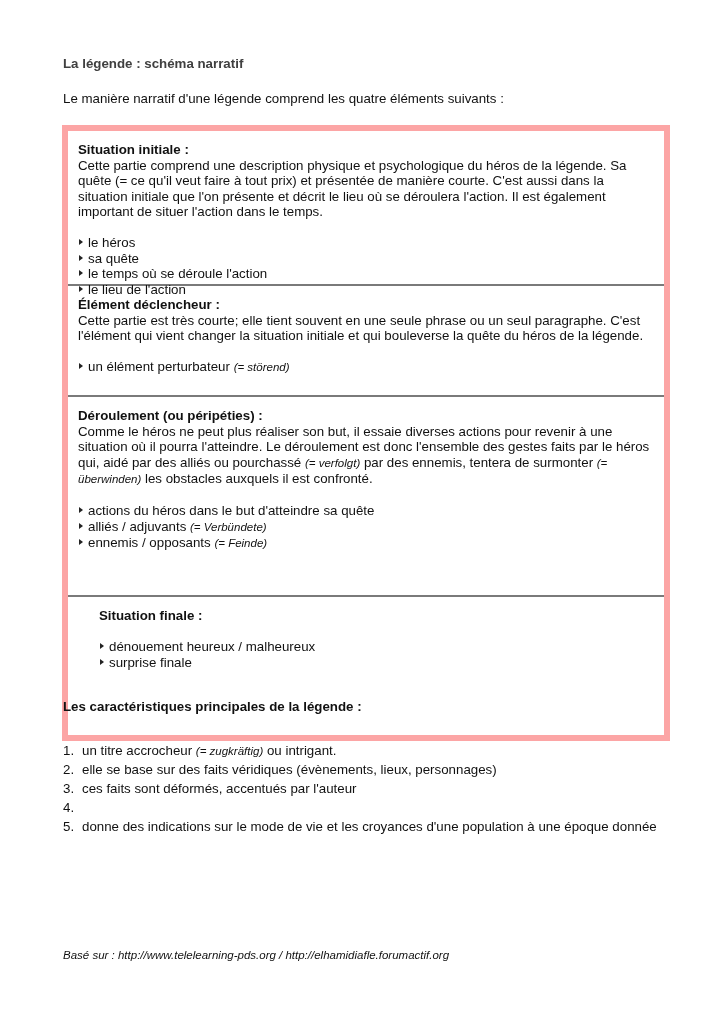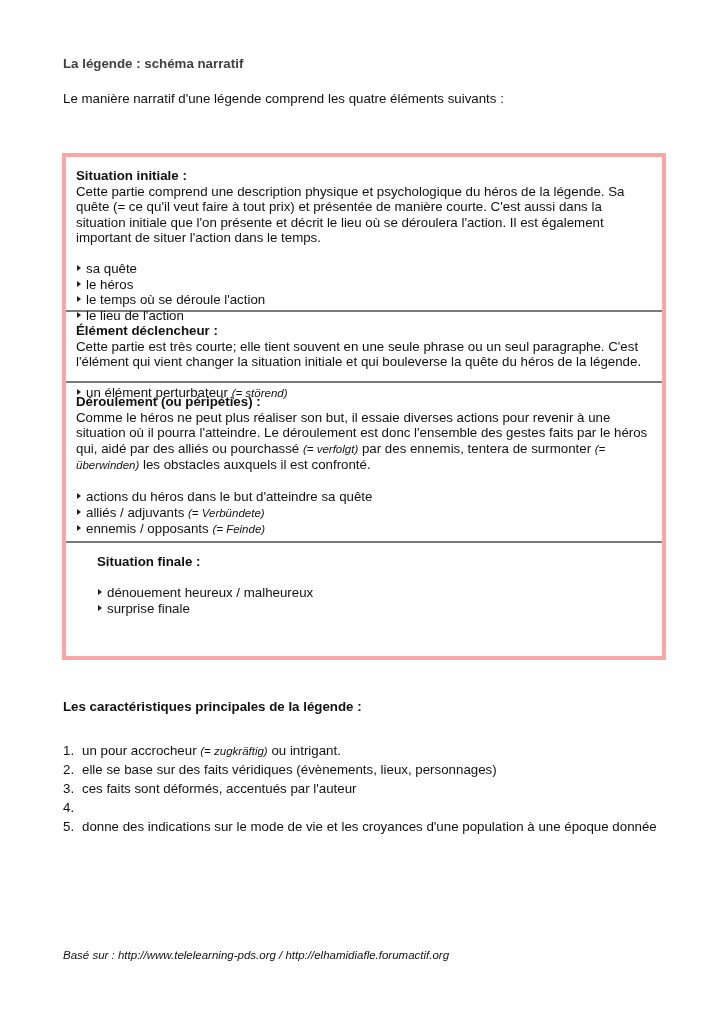--- a/index.html
+++ b/index.html
@@ -27,23 +27,22 @@
     .intro {
       position: absolute;
       left: 63px;
       top: 91px;
     }
     .schema-box {
       position: absolute;
       left: 62px;
       top: 125px;
       width: 596px;
-      border: 4px solid #fca5a5;
+      border: 6px solid #fca5a5;
       box-sizing: content-box;
-      margin-top: 28px;
     }
     .section {
       padding: 11px 10px 9px 10px;
       border-bottom: 2px solid #7a7a7a;
     }
     .section:last-child {
       border-bottom: none;
     }
     .section-title {
       font-weight: bold;
@@ -69,23 +68,23 @@
       height: 0;
       border-top: 3.5px solid transparent;
       border-bottom: 3.5px solid transparent;
       border-left: 4px solid #222;
     }
     .note {
       font-style: italic;
       font-size: 11.5px;
     }
     .sec1 { height: 155px; box-sizing: border-box; }
-    .sec2 { height: 71px; box-sizing: border-box; }
-    .sec3 { height: 160px; box-sizing: border-box; }
-    .sec4 { height: 113px; box-sizing: border-box; padding-left: 31px; }
+    .sec2 { height: 111px; box-sizing: border-box; }
+    .sec3 { height: 200px; box-sizing: border-box; }
+    .sec4 { height: 138px; box-sizing: border-box; padding-left: 31px; }
 
     .char-title {
       position: absolute;
       left: 63px;
       top: 699px;
       font-weight: bold;
     }
     .char-list {
       position: absolute;
       left: 63px;
@@ -118,22 +117,22 @@
 
 <div class="page-title">La légende : schéma narratif</div>
 <div class="intro">Le manière narratif d'une légende comprend les quatre éléments suivants :</div>
 
 <div class="schema-box">
 
   <div class="section sec1">
     <span class="section-title">Situation initiale :</span>
     <span class="section-text">Cette partie comprend une description physique et psychologique du héros de la légende. Sa quête (= ce qu'il veut faire à tout prix) et présentée de manière courte. C'est aussi dans la situation initiale que l'on présente et décrit le lieu où se déroulera l'action. Il est également important de situer l'action dans le temps.</span>
     <ul class="bullets">
+      <li><span class="tri"></span><span>le héros</span></li>
       <li><span class="tri"></span><span>sa quête</span></li>
-      <li><span class="tri"></span><span>le héros</span></li>
       <li><span class="tri"></span><span>le temps où se déroule l'action</span></li>
       <li><span class="tri"></span><span>le lieu de l'action</span></li>
     </ul>
   </div>
 
   <div class="section sec2">
     <span class="section-title">Élément déclencheur :</span>
     <span class="section-text">Cette partie est très courte; elle tient souvent en une seule phrase ou un seul paragraphe. C'est l'élément qui vient changer la situation initiale et qui bouleverse la quête du héros de la légende.</span>
     <ul class="bullets">
       <li><span class="tri"></span><span>un élément perturbateur </span><span class="note">(= störend)</span></li>
@@ -155,20 +154,20 @@
     <ul class="bullets">
       <li><span class="tri"></span><span>dénouement heureux / malheureux</span></li>
       <li><span class="tri"></span><span>surprise finale</span></li>
     </ul>
   </div>
 
 </div>
 
 <div class="char-title">Les caractéristiques principales de la légende :</div>
 <ol class="char-list">
-  <li><span class="num">1.</span><span>un pour accrocheur </span><span class="note">(= zugkräftig)</span><span> ou intrigant.</span></li>
+  <li><span class="num">1.</span><span>un titre accrocheur </span><span class="note">(= zugkräftig)</span><span> ou intrigant.</span></li>
   <li><span class="num">2.</span><span>elle se base sur des faits véridiques (évènements, lieux, personnages)</span></li>
   <li><span class="num">3.</span><span>ces faits sont déformés, accentués par l'auteur</span></li>
   <li><span class="num">4.</span></li>
   <li><span class="num">5.</span><span>donne des indications sur le mode de vie et les croyances d'une population à une époque donnée</span></li>
 </ol>
 
 <div class="footer">Basé sur : http://www.telelearning-pds.org  /  http://elhamidiafle.forumactif.org</div>
 
 </body></html>

